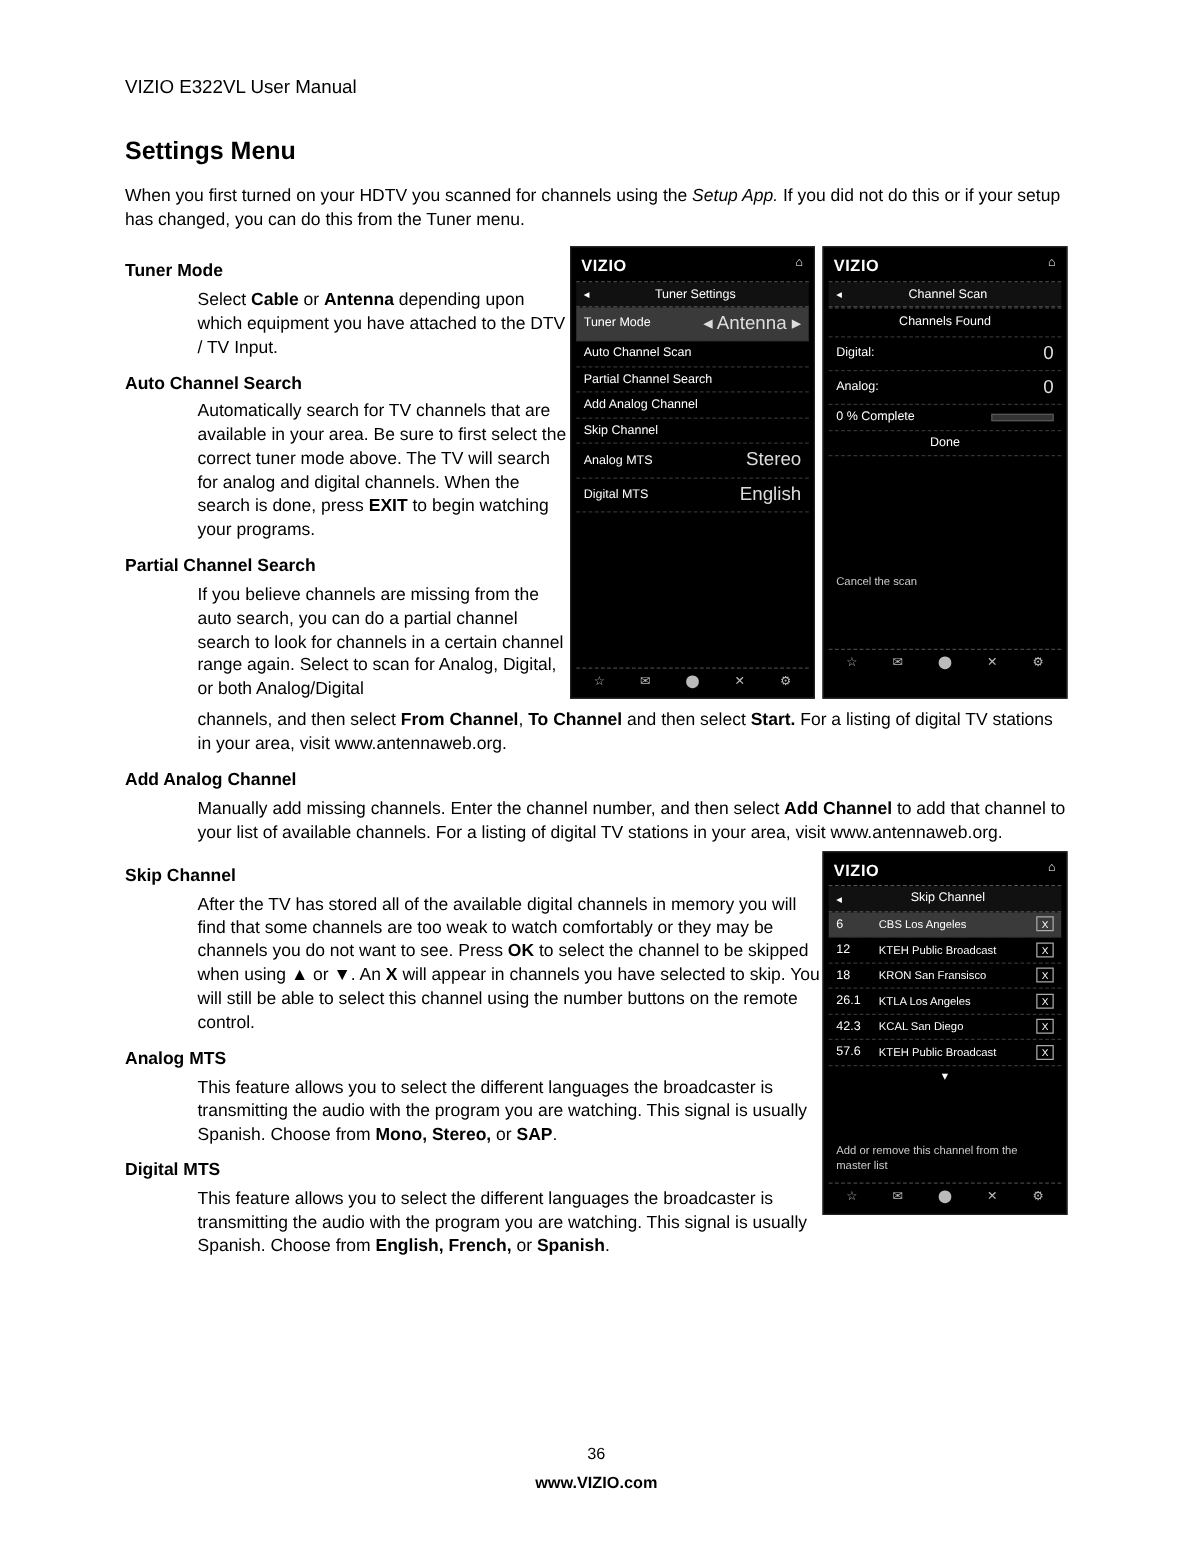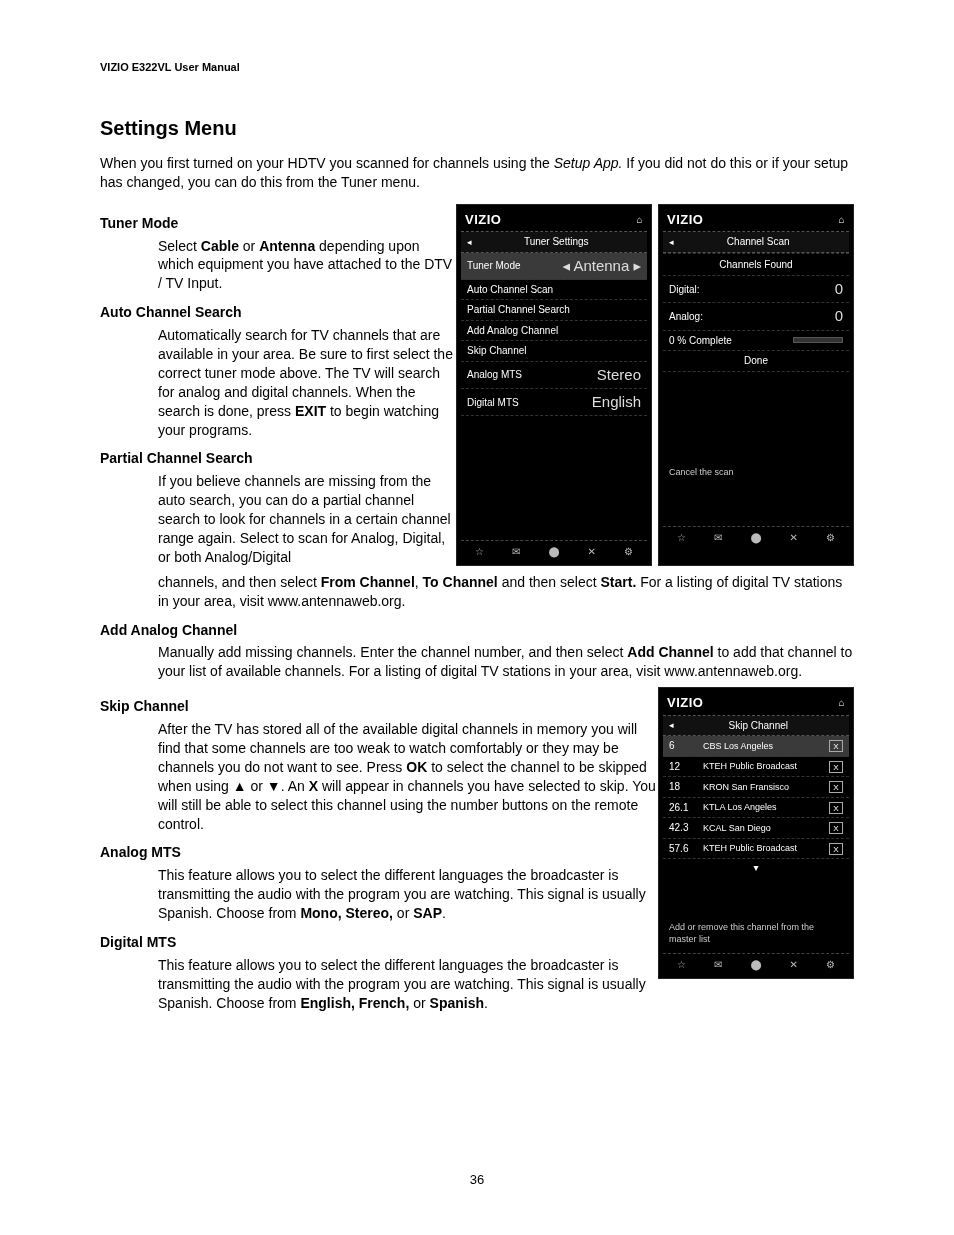--- a/index.html
+++ b/index.html
@@ -6,21 +6,21 @@
   body {
     font-family: Arial, Helvetica, sans-serif;
     background: #fff;
     color: #000;
     width: 954px;
     height: 1235px;
     padding: 60px 100px 40px 100px;
     font-size: 14px;
     line-height: 1.35;
   }
-  .header-line { font-size: 11px; margin-bottom: 40px; font-weight: bold; }
+  .header-line { font-size: 15px; margin-bottom: 28px; }
   h1 { font-size: 20px; font-weight: bold; margin-bottom: 12px; }
   .intro p { margin-bottom: 8px; }
   .note-label { font-weight: bold; color: #444; }
   .sections { margin-top: 12px; }
   h2 { font-size: 14px; font-weight: bold; margin-top: 10px; margin-bottom: 4px; }
   .indent { margin-left: 58px; margin-bottom: 6px; }
   .row-flex { display: flex; gap: 0; }
   .col-text { flex: 1; min-width: 0; }
   .col-shots { flex: 0 0 auto; }
   .shots-pair { display: flex; gap: 6px; }
@@ -29,21 +29,21 @@
 
   .tv {
     background: #000;
     color: #fff;
     width: 196px;
     font-size: 10px;
     padding: 4px 4px 6px 4px;
     border: 1px solid #222;
   }
   .tv-header {
-    display: flex; justify-content: space-between; align-items: center;
+    display: flex; justify-content: space-between; align-items: flex-start;
     padding: 2px 4px 3px 4px;
     font-size: 13px;
     font-weight: bold;
     letter-spacing: 0.5px;
     border-bottom: 1px dashed #555;
   }
   .tv-sub {
     display: flex; justify-content: space-between; align-items: center;
     padding: 3px 6px;
     border-bottom: 1px dashed #555;
@@ -289,13 +289,14 @@
           <span>⚙</span>
         </div>
       </div>
     </div>
   </div>
 
 </div>
 
 <div class="footer">
   <div class="pn">36</div>
+  <div class="site">www.VIZIO.com</div>
 </div>
 
 </body></html>

